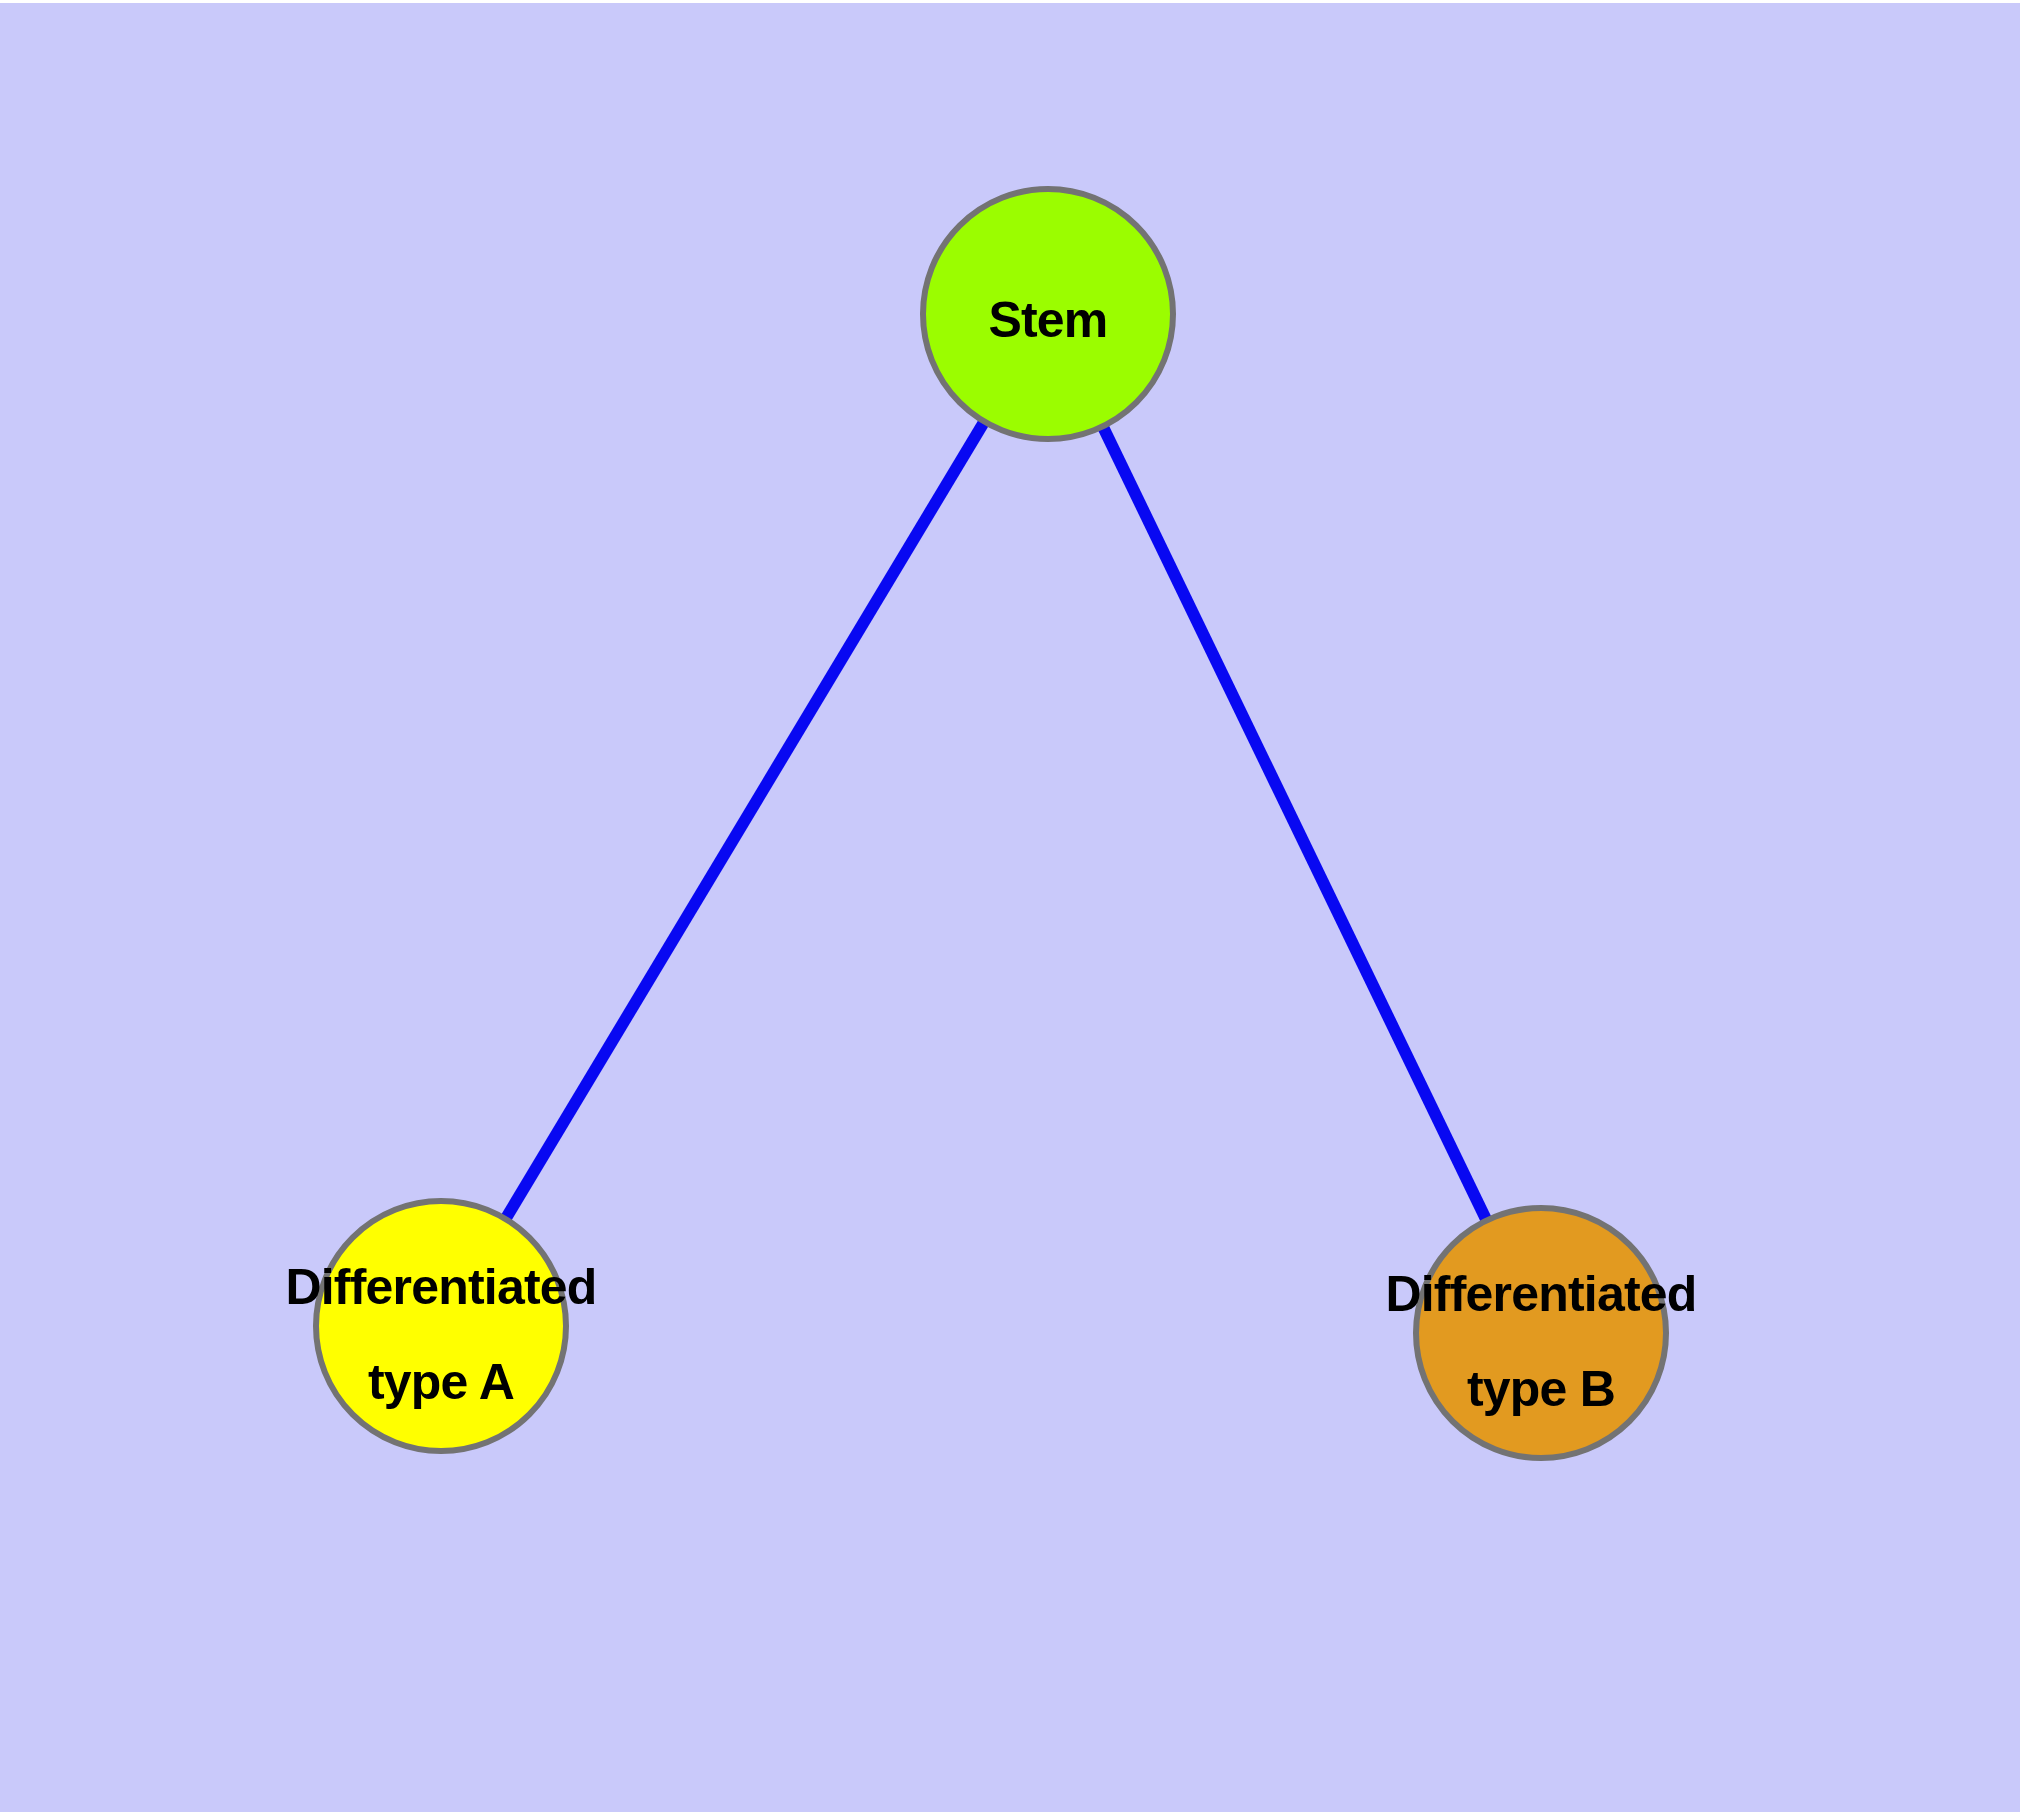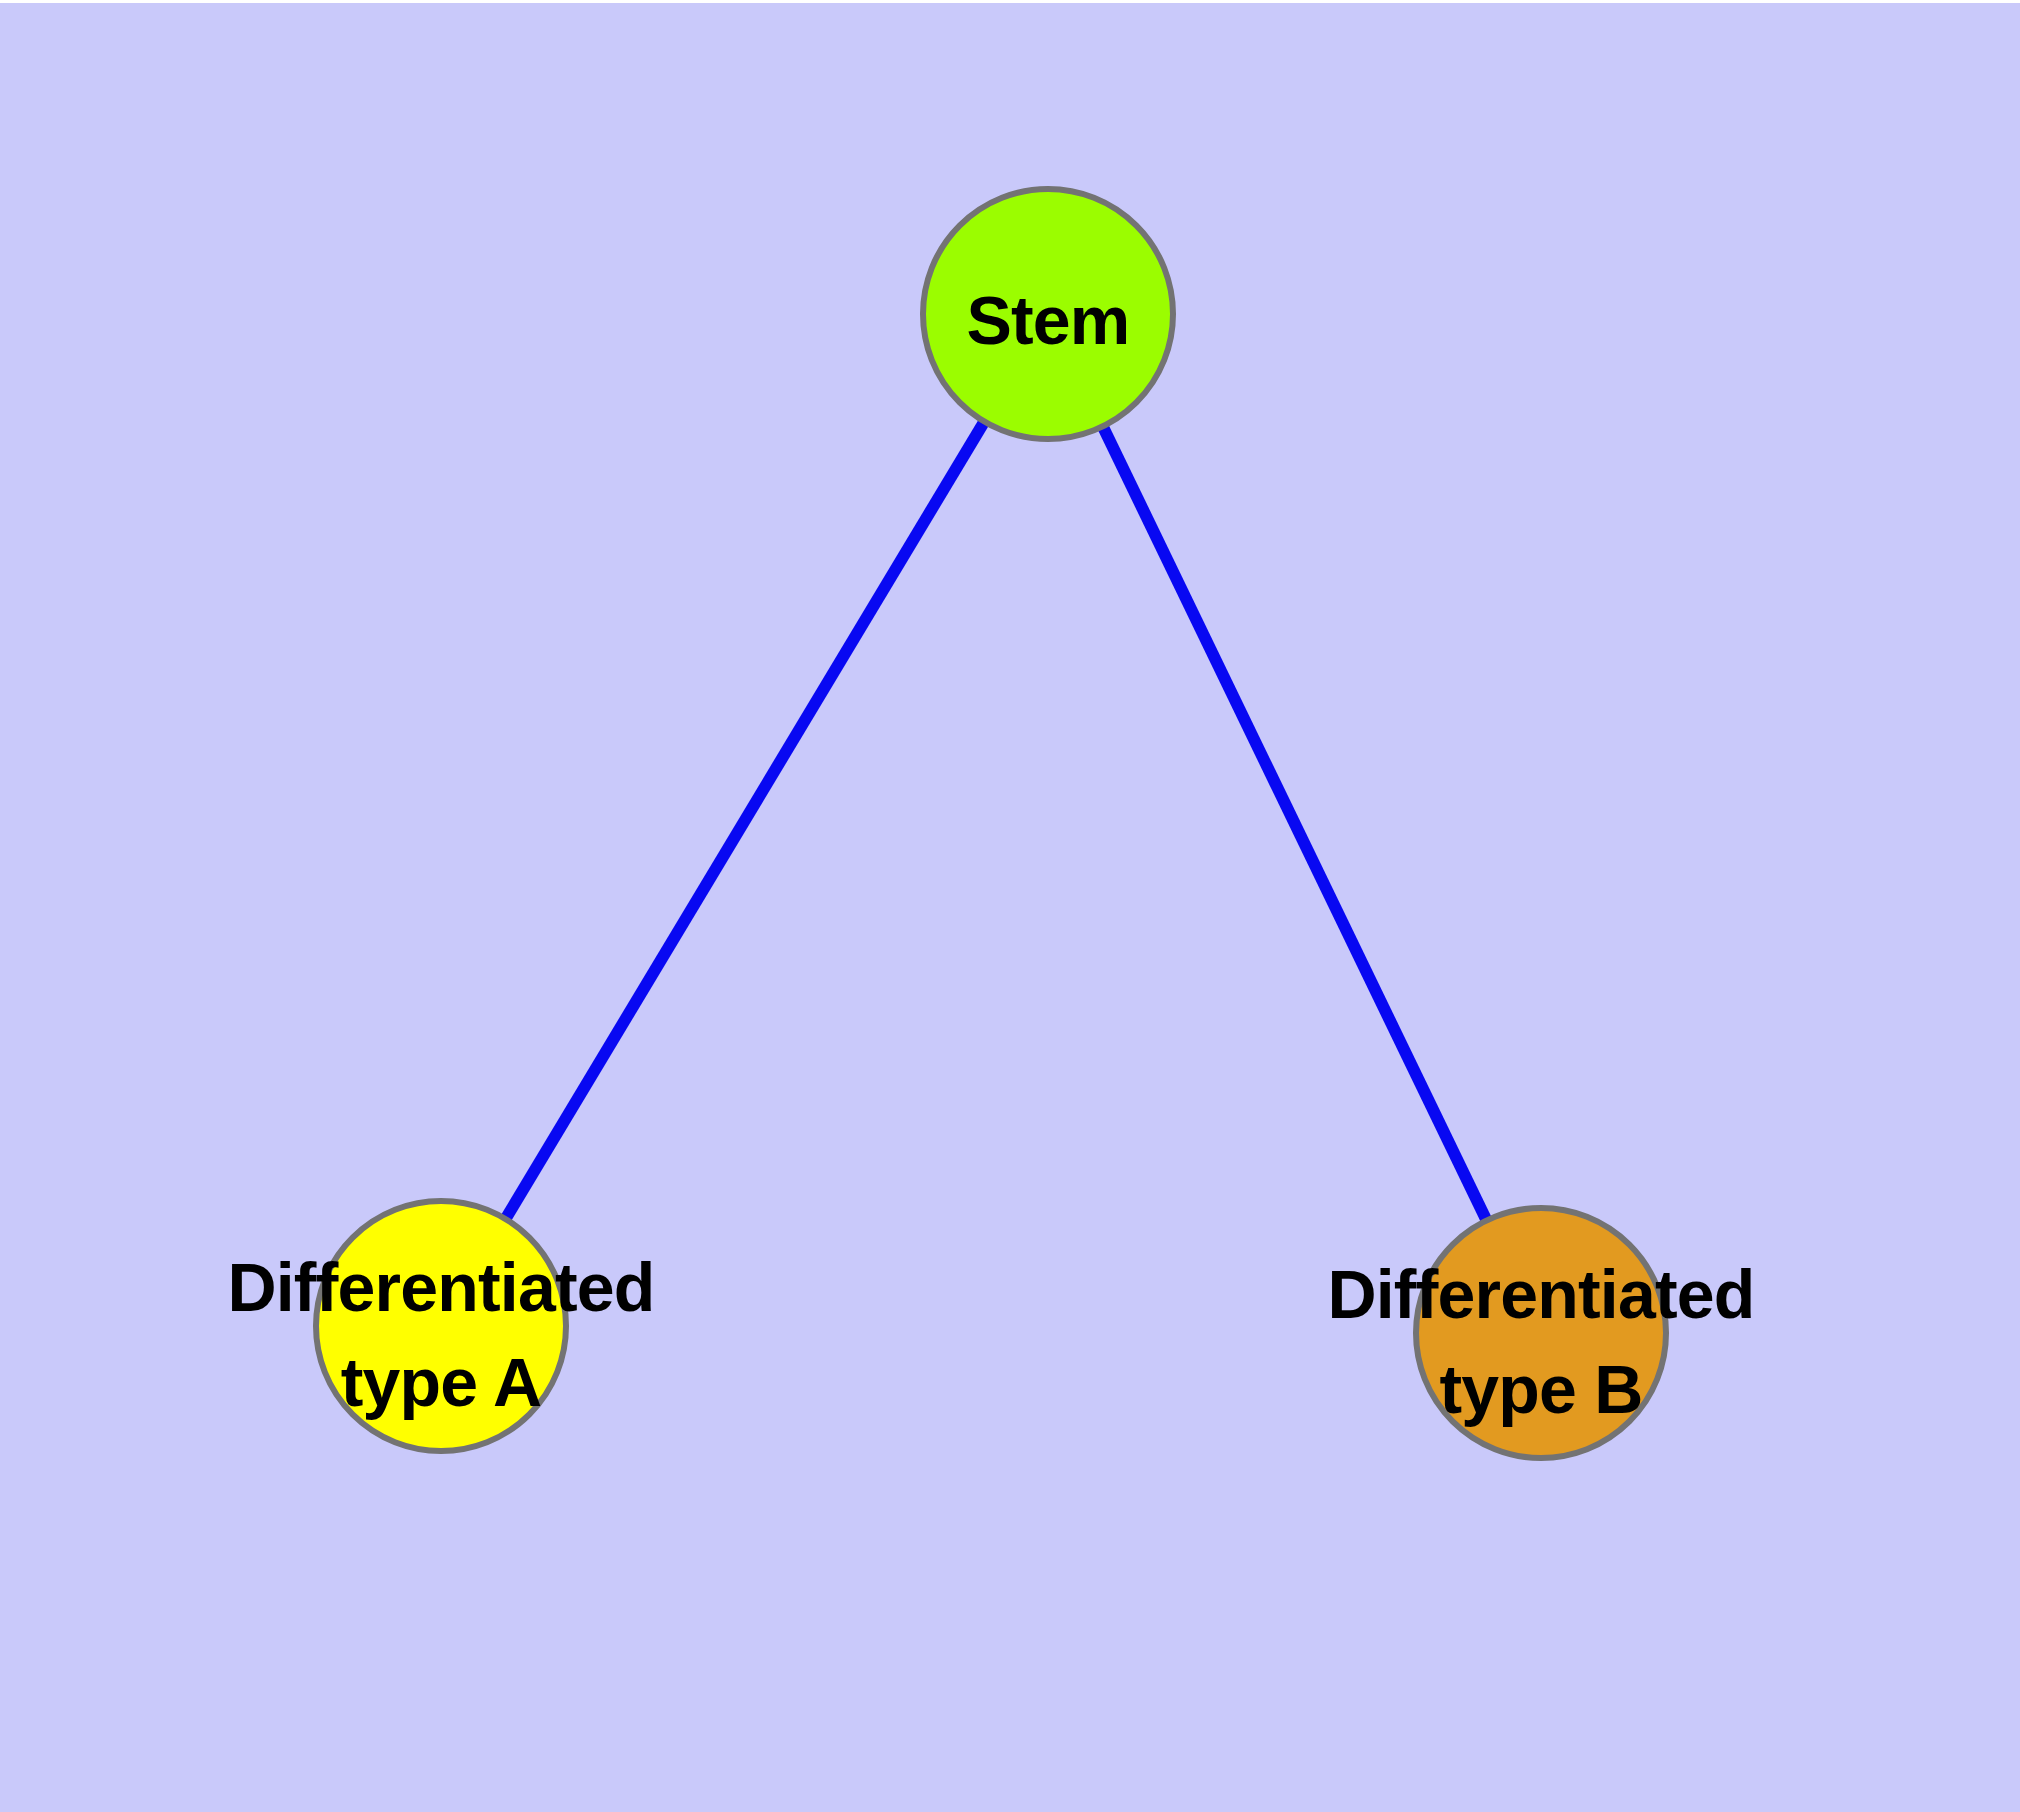--- a/index.html
+++ b/index.html
@@ -38,21 +38,21 @@
     width: 256px;
     height: 256px;
     border-radius: 50%;
     border: 6px solid #737373;
   }
   .node-label {
     position: absolute;
     transform: translate(-50%, -50%);
     white-space: pre-line;
     text-align: center;
-    font-size: 68px;
+    font-size: 50px;
     font-weight: bold;
     line-height: 95px;
     color: #000000;
     letter-spacing: -0.8px;
   }
 </style>
 </head>
 <body>
 
 <div class="page">

